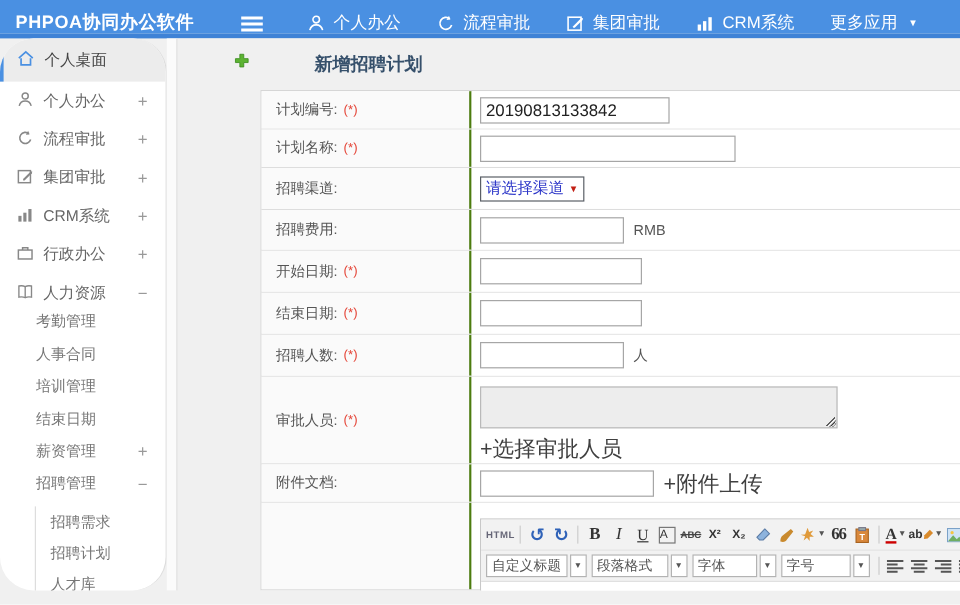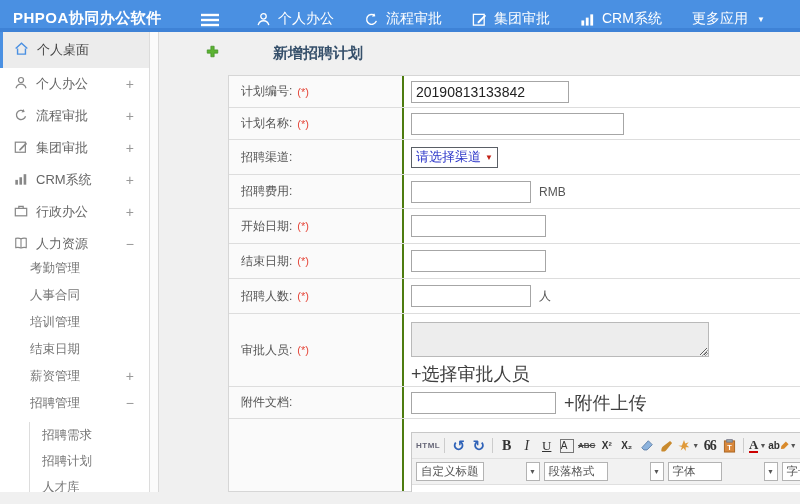--- a/index.html
+++ b/index.html
@@ -12,21 +12,21 @@
   .topstrip { height:4px; background:#3e82d6; }
   .logo { width:188px; padding-left:13px; font-size:15px; font-weight:bold; letter-spacing:.5px; }
   .hamburger { width:22px; height:16px; margin-left:12px; cursor:pointer; display:flex; align-items:center; }
   .topnav { display:flex; align-items:center; margin-left:34px; gap:30px; }
   .tnav-item { display:flex; align-items:center; gap:7px; font-size:14px; cursor:pointer; white-space:nowrap; }
   .tnav-item svg { display:block; }
   .tcaret { font-size:8px; margin-left:2px; }
 
   
   .bodywrap { display:flex; height:460px; }
-  .sidebar { width:150px; background:#fff; border-right:1px solid #dcdcdc; overflow:hidden; flex-shrink:0; }
+  .sidebar { width:139px; background:#fff; border-right:1px solid #dcdcdc; overflow:hidden; flex-shrink:0;border-radius:28px; }
   .gutter { width:9px; background:#fbfbfb; border-right:1px solid #d9d9d9; flex-shrink:0; }
   .content { flex:1; background:#f0f0f0; overflow:hidden; position:relative; }
 
   
   .sitem { height:32px; display:flex; align-items:center; gap:8px; padding-left:14px; font-size:13px; color:#666; cursor:pointer; }
   .sitem.selected { height:36px; background:#ececec; border-left:3px solid #4a90e2; padding-left:11px; color:#444; }
   .sitem svg { flex-shrink:0; }
   .toggle { margin-left:auto; margin-right:15px; color:#999; font-size:14px; font-weight:normal; }
   .ssub { height:27px; display:flex; padding-left:30px; font-size:12.5px; color:#777; cursor:pointer; }
   .ssub .toggle { margin-right:15px; }
@@ -68,21 +68,21 @@
   .b-bold { font-family:"Liberation Serif",serif; font-weight:bold; font-size:14px; }
   .b-italic { font-family:"Liberation Serif",serif; font-style:italic; font-size:14px; }
   .b-under { font-family:"Liberation Serif",serif; font-size:13px; text-decoration:underline; }
   .b-boxa { border:1px solid #777; font-size:10px; height:14px; min-width:14px; line-height:12px; }
   .b-strike { font-size:8px; font-weight:bold; text-decoration:line-through; color:#444; }
   .b-supsub { font-size:10px; font-weight:bold; }
   .b-quote { font-family:"Liberation Serif",serif; font-weight:bold; font-size:14px; color:#333; letter-spacing:-1px; }
   .b-fore { font-family:"Liberation Serif",serif; font-weight:bold; font-size:13px; border-bottom:2px solid #c00; line-height:12px; }
   .b-hilite { font-weight:bold; font-size:10px; color:#333; }
   .mini-caret { font-size:7px; color:#555; margin-left:1px; }
-  .edd { display:flex; align-items:center; margin-right:3px;gap:40px; }
+  .edd { display:flex; align-items:center; margin-right:3px; }
   .edd-box { border:1px solid #b3b3b3; background:#fff; height:19px; display:flex; align-items:center; padding:0 4px; font-size:11.5px; color:#555; white-space:nowrap; }
   .edd-caret { width:14px; height:19px; border:1px solid #b3b3b3; background:#fff; margin-left:2px; display:flex; align-items:center; justify-content:center; font-size:7px; color:#555; cursor:pointer; }
   .econtent { height:10px; background:#fff; }
 </style>
 </head>
 <body>
 
 <div id="screen">
 
   <div class="topbar">

